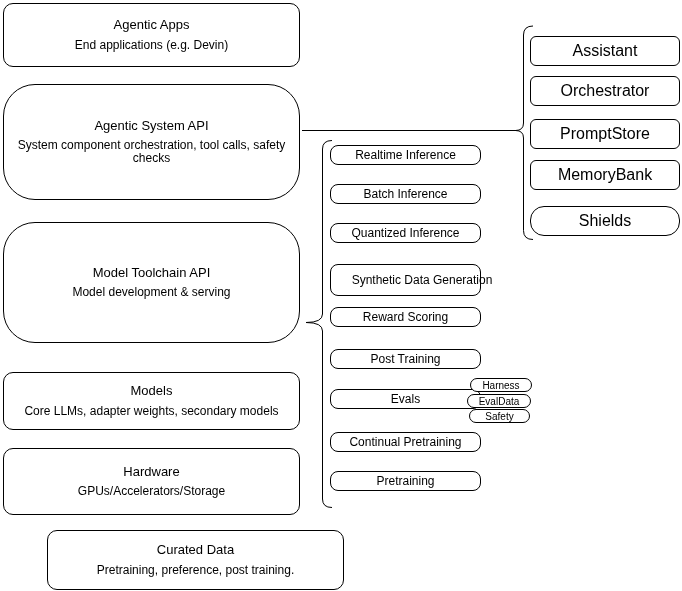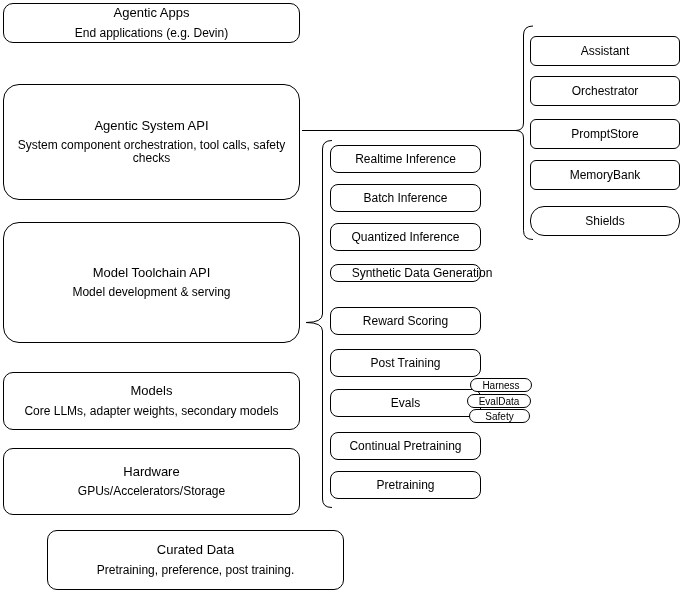--- a/index.html
+++ b/index.html
@@ -27,49 +27,49 @@
     border-radius: 10px;
     background: #ffffff;
     display: flex;
     flex-direction: column;
     align-items: center;
     justify-content: center;
     text-align: center;
     gap: 6px;
     padding: 4px 10px;
   }
-  .lbox.big { border-radius: 16px; }
+  .lbox.big { border-radius: 32px; }
   .lbox .title { font-size: 13px; line-height: 1.1; }
   .lbox .subtitle { font-size: 12px; line-height: 1.1; }
   .mbox {
     position: absolute;
     left: 330px;
     width: 151px;
-    height: 28px;
+    height: 20px;
     border: 1px solid #000000;
     border-radius: 8px;
     background: #ffffff;
     display: flex;
     align-items: center;
     justify-content: center;
     font-size: 12px;
     white-space: nowrap;
   }
   .rbox {
     position: absolute;
     left: 530px;
     width: 150px;
     height: 30px;
     border: 1px solid #000000;
     border-radius: 6px;
     background: #ffffff;
     display: flex;
     align-items: center;
     justify-content: center;
-    font-size: 12px;
+    font-size: 16px;
     white-space: nowrap;
   }
   .pill {
     position: absolute;
     height: 14px;
     border: 1px solid #000000;
     border-radius: 8px;
     background: #ffffff;
     display: flex;
     align-items: center;
@@ -82,21 +82,21 @@
 <body>
 
 <div class="canvas">
 
   <svg class="connector-layer" viewBox="0 0 682 591" fill="none" stroke="#000000" stroke-width="1">
     <path d="M302 130.5 L516 130.5"></path>
     <path d="M533 26 Q523.5 26 523.5 35 L523.5 123 Q523.5 130.5 515.5 130.5 Q523.5 130.5 523.5 138 L523.5 230.5 Q523.5 239.5 533 239.5"></path>
     <path d="M332 140.5 Q322.5 140.5 322.5 149 L322.5 314 Q322.5 322.5 306 322.5 Q322.5 322.5 322.5 331 L322.5 499 Q322.5 507.5 332 507.5"></path>
   </svg>
 
-  <div class="lbox" style="top:3px;height:40px;">
+  <div class="lbox" style="top:3px;height:64px;">
     <div class="title">Agentic Apps</div>
     <div class="subtitle">End applications (e.g. Devin)</div>
   </div>
 
   <div class="lbox big" style="top:84px;height:116px;">
     <div class="title">Agentic System API</div>
     <div class="subtitle">System component orchestration, tool calls, safety checks</div>
   </div>
 
   <div class="lbox big" style="top:222px;height:121px;">
@@ -115,21 +115,21 @@
   </div>
 
   <div class="lbox" style="top:530px;height:60px;margin-left:44px;">
     <div class="title">Curated Data</div>
     <div class="subtitle">Pretraining, preference, post training.</div>
   </div>
 
   <div class="mbox" style="top:145px;">Realtime Inference</div>
   <div class="mbox" style="top:184px;">Batch Inference</div>
   <div class="mbox" style="top:223px;">Quantized Inference</div>
-  <div class="mbox" style="top:264px;height:18px;padding-left:33px;">Synthetic Data Generation</div>
+  <div class="mbox" style="top:264px;height:32px;padding-left:33px;">Synthetic Data Generation</div>
   <div class="mbox" style="top:307px;">Reward Scoring</div>
   <div class="mbox" style="top:349px;">Post Training</div>
   <div class="mbox" style="top:389px;">Evals</div>
   <div class="mbox" style="top:432px;text-align:right;">Continual Pretraining</div>
   <div class="mbox" style="top:471px;">Pretraining</div>
 
   <div class="pill" style="left:470px;top:378px;width:62px;">Harness</div>
   <div class="pill" style="left:467px;top:394px;width:64px;">EvalData</div>
   <div class="pill" style="left:469px;top:409px;width:61px;">Safety</div>
 

